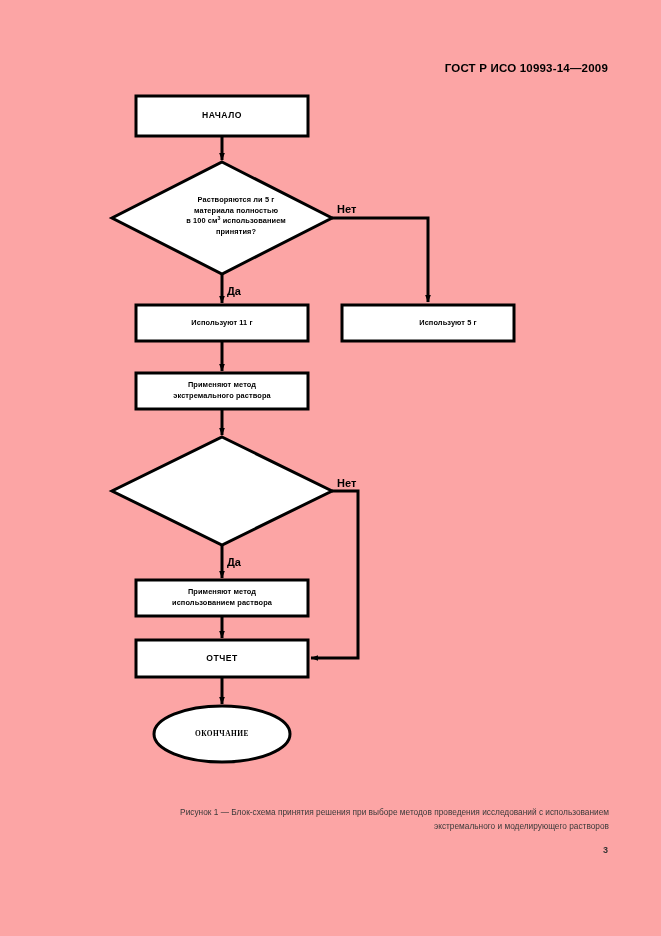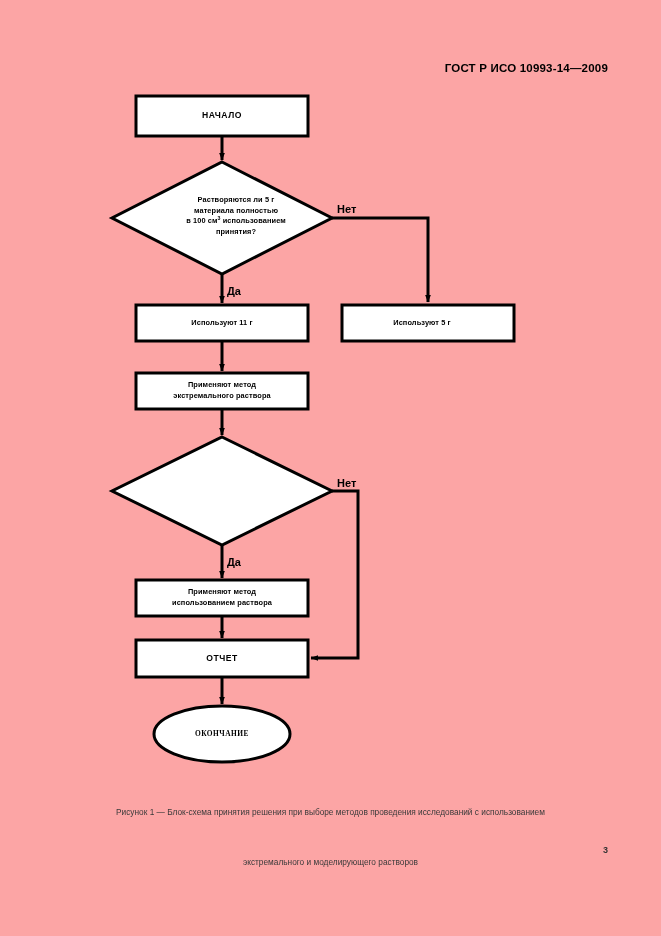--- a/index.html
+++ b/index.html
@@ -66,26 +66,26 @@
     vertical-align: super;
     line-height: 0;
   }
 
   
   .figure-caption {
     position: absolute;
     left: 52px;
     top: 805px;
     width: 557px;
-    text-align: center;
+    text-align: right;
     font-size: 8.3px;
     line-height: 14px;
     color: #3a3a3a;
   }
-  .figure-caption .cap-line2 { display: block; margin-top: 36px; }
+  .figure-caption .cap-line2 { display: block; }
 
   
   .page-number {
     position: absolute;
     right: 53px;
     top: 845px;
     font-size: 9px;
     font-weight: bold;
     color: #333;
   }
@@ -147,21 +147,21 @@
 
     <div class="node-text" style="left:146px; top:195px; width:180px;">
       <span>Растворяются ли 5 г</span><br>
       <span>материала полностью</span><br>
       <span>в 100 см</span><span class="sup">3</span><span> использованием</span><br>
       <span>принятия?</span>
     </div>
 
     <div class="node-text" style="left:136px; top:318px; width:172px;">Используют 11 г</div>
 
-    <div class="node-text" style="left:336px; top:318px; width:172px;">Используют 5 г</div>
+    <div class="node-text" style="left:362px; top:318px; width:172px;">Используют 5 г</div>
 
     <div class="node-text" style="left:136px; top:380px; width:172px;">
       <span>Применяют метод</span><br>
       <span>экстремального раствора</span>
     </div>
 
 
     <div class="node-text" style="left:136px; top:587px; width:172px;">
       <span>Применяют метод</span><br>
       <span>использованием раствора</span>

